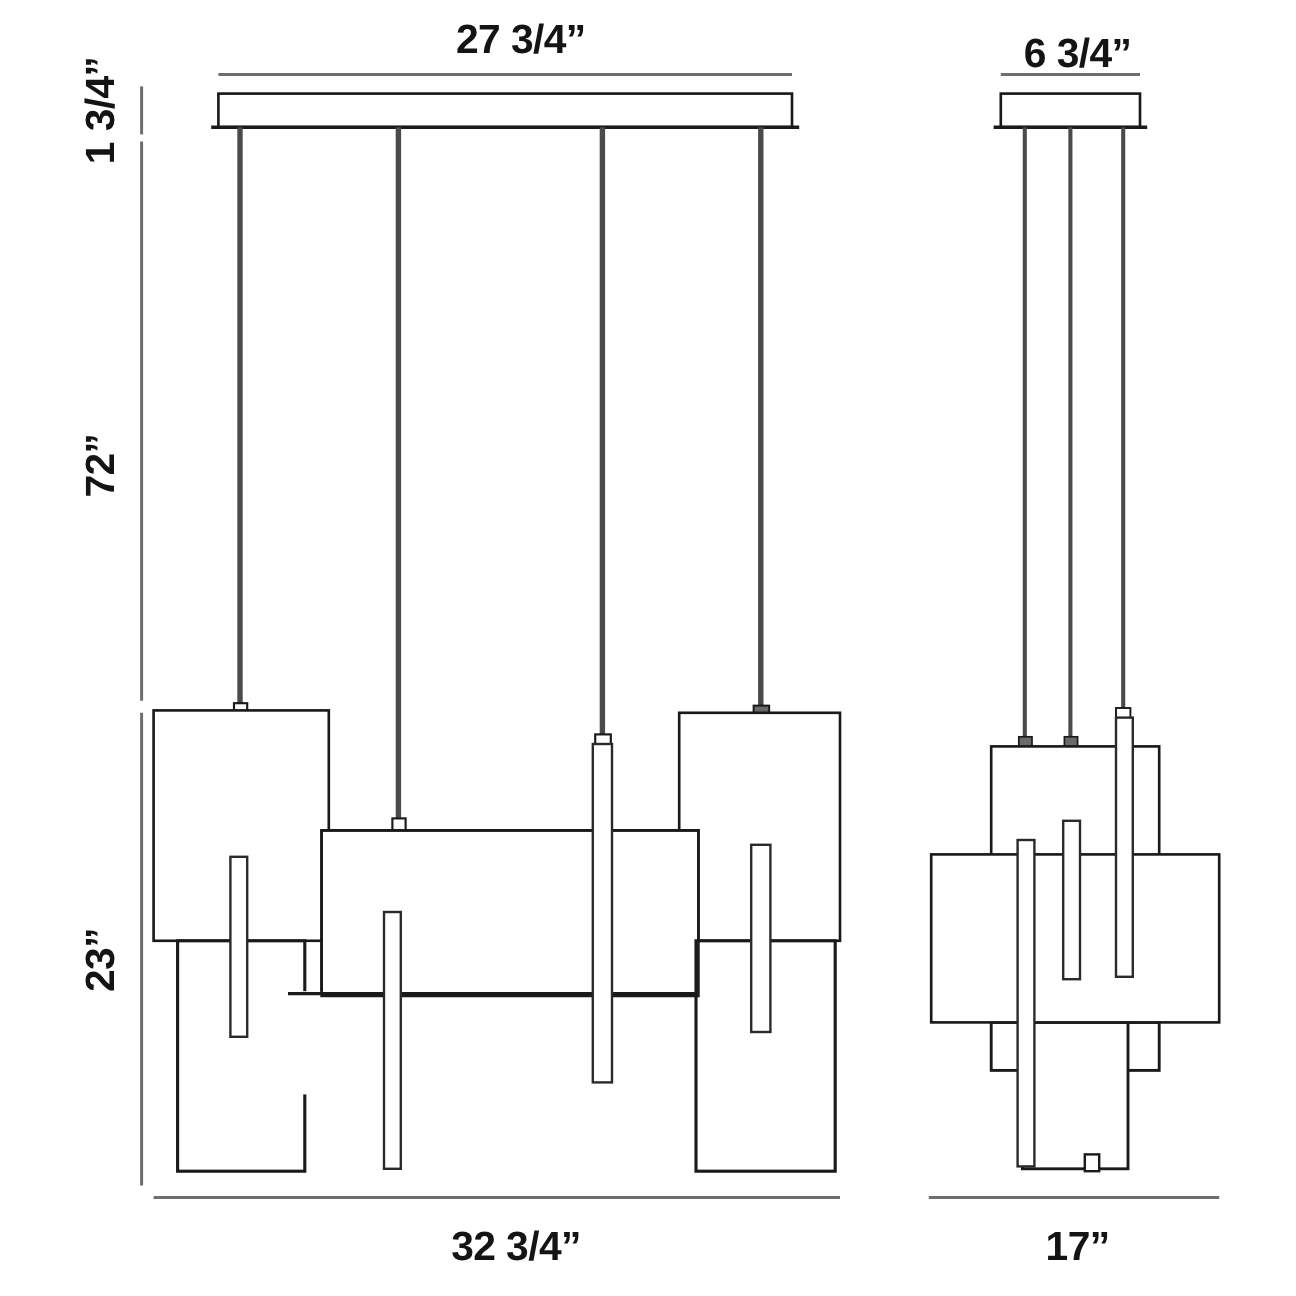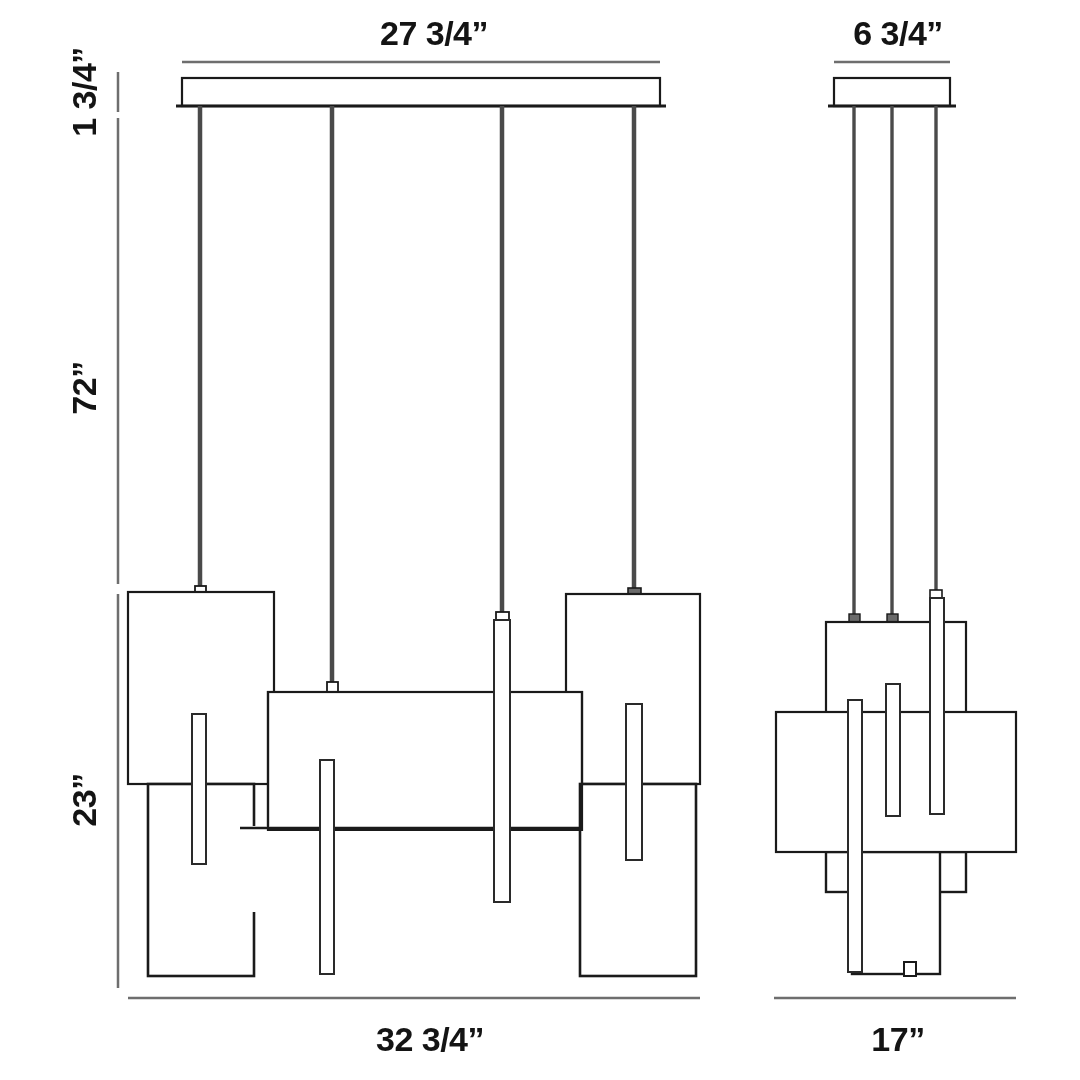--- a/index.html
+++ b/index.html
@@ -139,17 +139,17 @@
   <div class="dim-label" style="left:434px; top:16px; transform:translateX(-50%);">27 3/4”</div>
 
   <div class="dim-label vert" style="left:84px; top:92px; transform:translate(-50%,-50%) rotate(-90deg);">1 3/4”</div>
 
   <div class="dim-label vert" style="left:84px; top:388px; transform:translate(-50%,-50%) rotate(-90deg);">72”</div>
 
   <div class="dim-label vert" style="left:84px; top:800px; transform:translate(-50%,-50%) rotate(-90deg);">23”</div>
 
   <div class="dim-label" style="left:430px; top:1022px; transform:translateX(-50%);">32 3/4”</div>
 
-  <div class="dim-label" style="left:898px; top:16px; transform:translateX(-50%);text-align:center;">6 3/4”</div>
+  <div class="dim-label" style="left:898px; top:28px; transform:translateX(-50%);text-align:center;">6 3/4”</div>
 
   <div class="dim-label" style="left:898px; top:1022px; transform:translateX(-50%);">17”</div>
 
 </div>
 
 </body></html>

